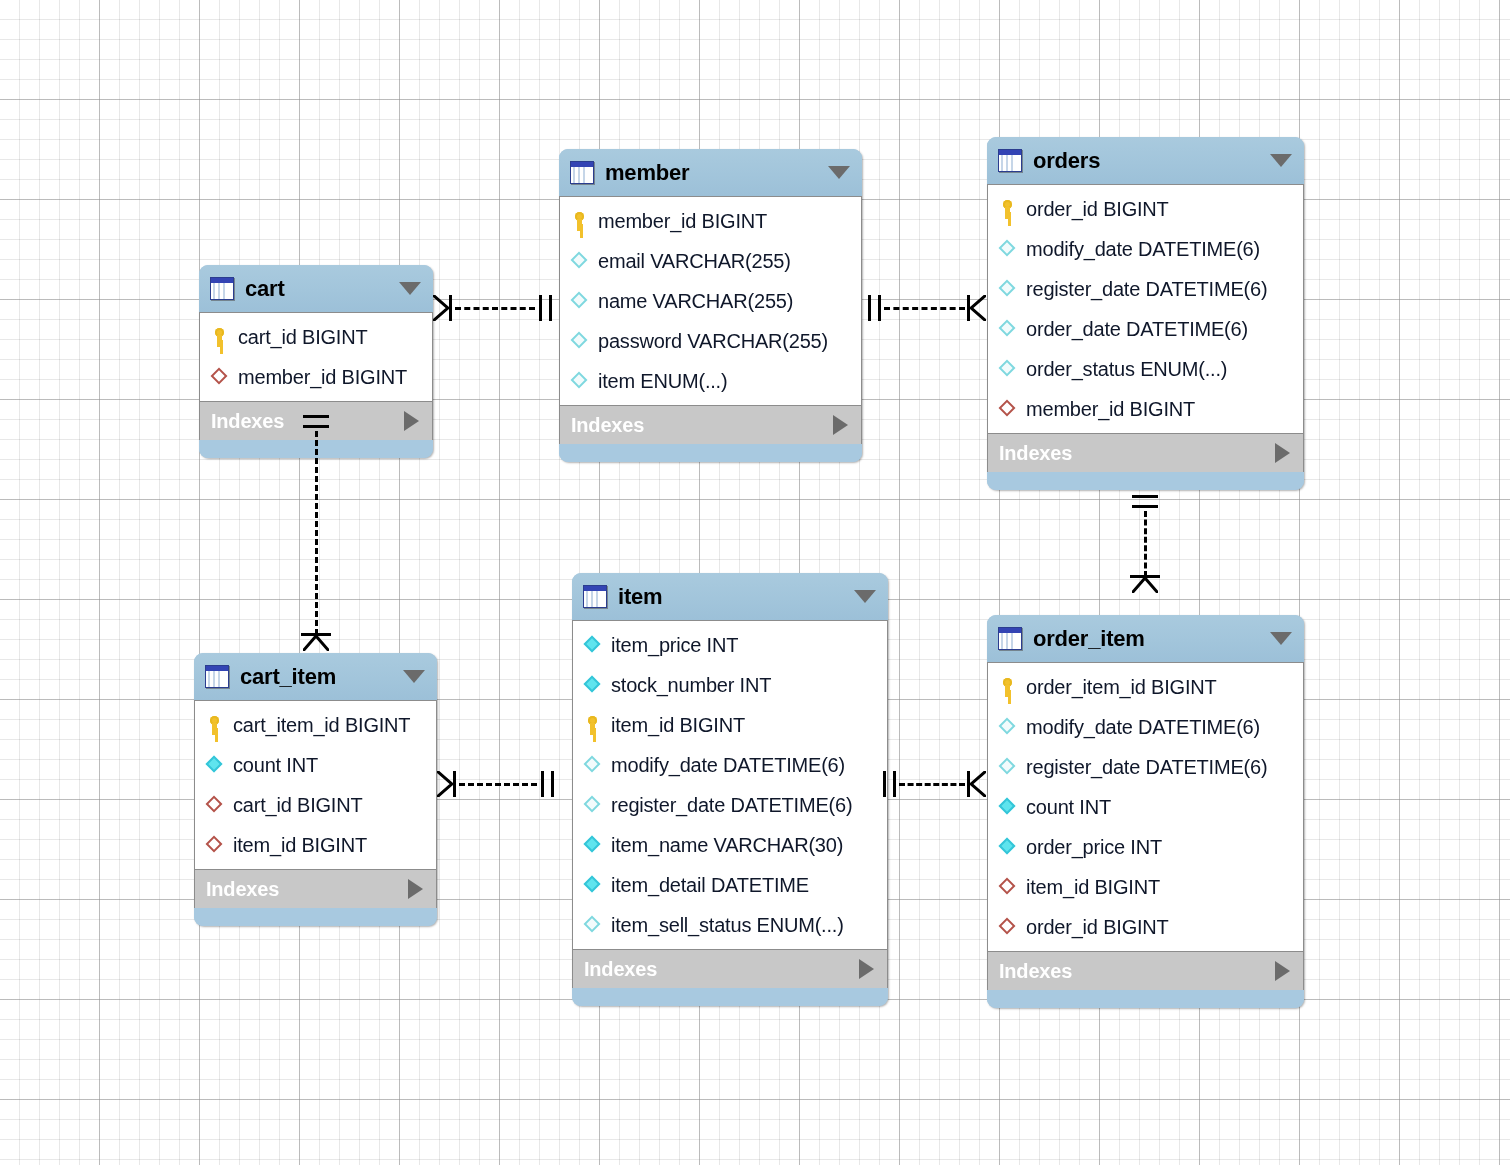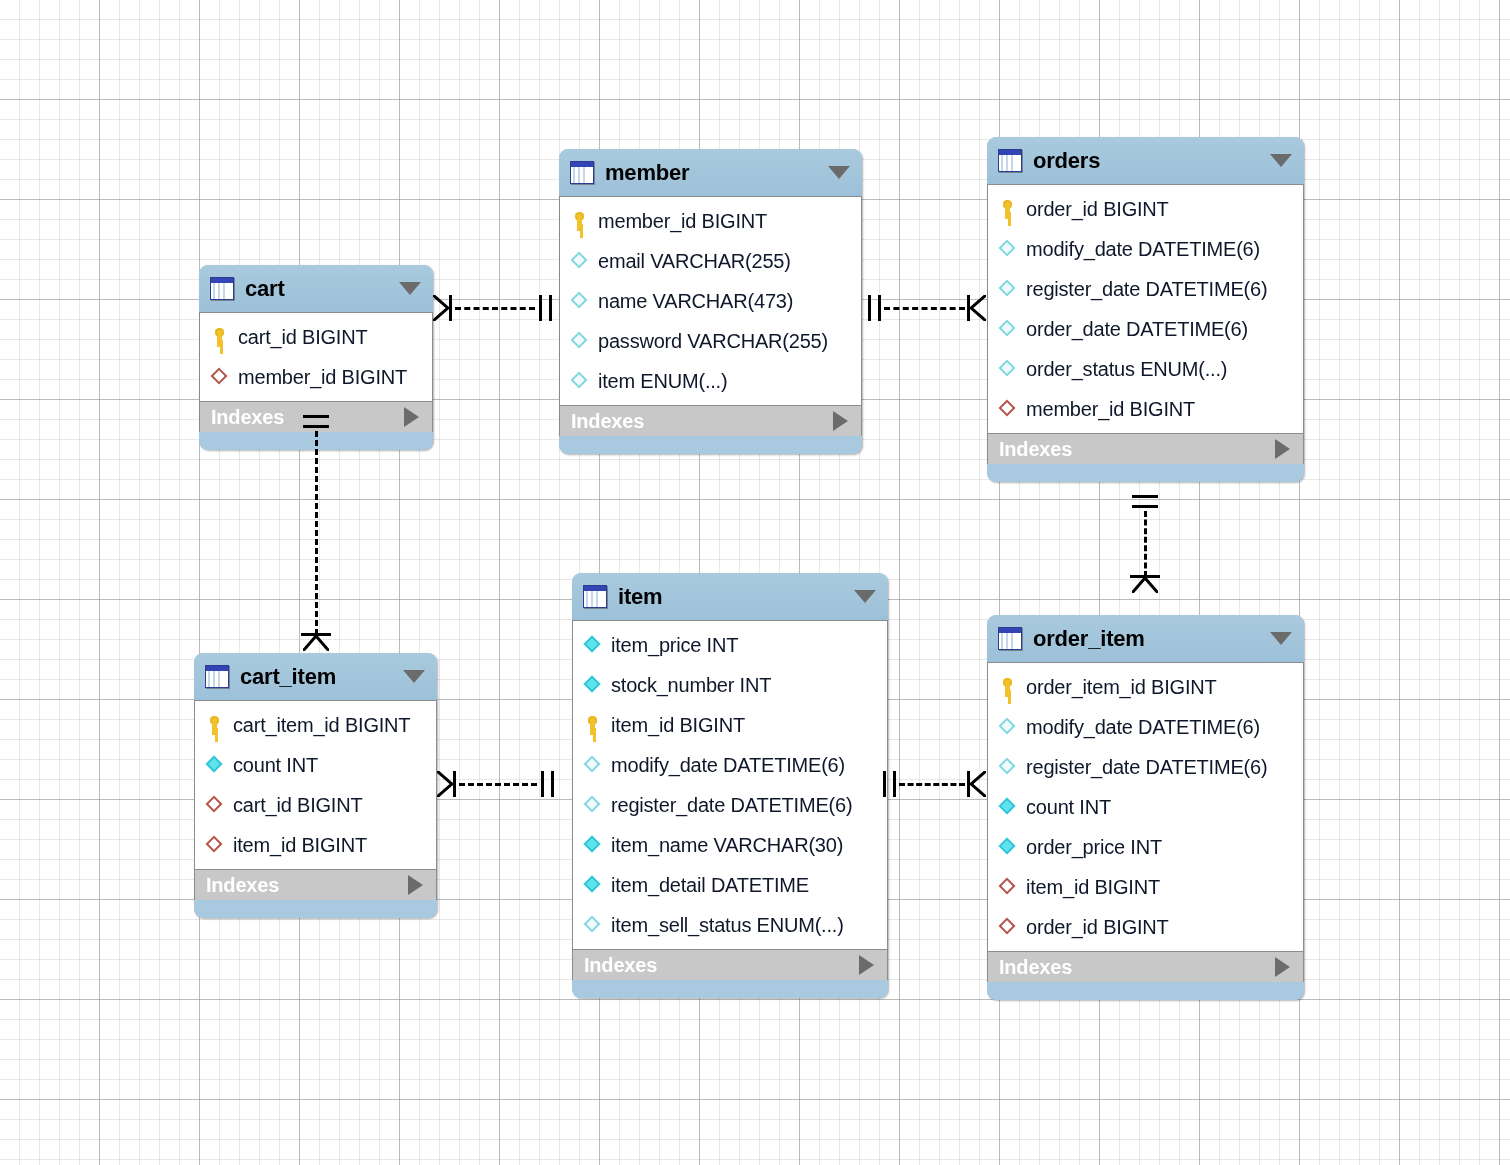--- a/index.html
+++ b/index.html
@@ -110,21 +110,21 @@
   .g-dia::before{
     content:"";position:absolute;left:3px;top:4px;width:12px;height:12px;
     transform:rotate(45deg);
     box-sizing:border-box;
   }
   .g-null::before{border:2px solid #7fd8df;background:#f2fbfc;}
   .g-notnull::before{border:2px solid #35c5d8;background:#5fe4ee;}
   .g-fk::before{border:2px solid #b4534a;background:#ffffff;}
 
   .tbl-idx{
-    height:31px;
+    height:39px;
     background:#c8c8c8;
     border-left:1px solid #8c8c8c;
     border-right:1px solid #8c8c8c;
     border-top:1px solid #8c8c8c;
     display:flex;align-items:center;
     padding:0 13px 0 11px;
     box-sizing:border-box;
   }
   .idx-label{
     flex:1 1 auto;font-size:20px;font-weight:bold;color:#ffffff;
@@ -187,21 +187,21 @@
         <div class="col">
           <span class="g g-key"></span>
           <span class="col-label">member_id BIGINT</span>
         </div>
         <div class="col">
           <span class="g g-dia g-null"></span>
           <span class="col-label">email VARCHAR(255)</span>
         </div>
         <div class="col">
           <span class="g g-dia g-null"></span>
-          <span class="col-label">name VARCHAR(473)</span>
+          <span class="col-label">name VARCHAR(255)</span>
         </div>
         <div class="col">
           <span class="g g-dia g-null"></span>
           <span class="col-label">password VARCHAR(255)</span>
         </div>
         <div class="col">
           <span class="g g-dia g-null"></span>
           <span class="col-label">item ENUM(...)</span>
         </div>
       </div>

